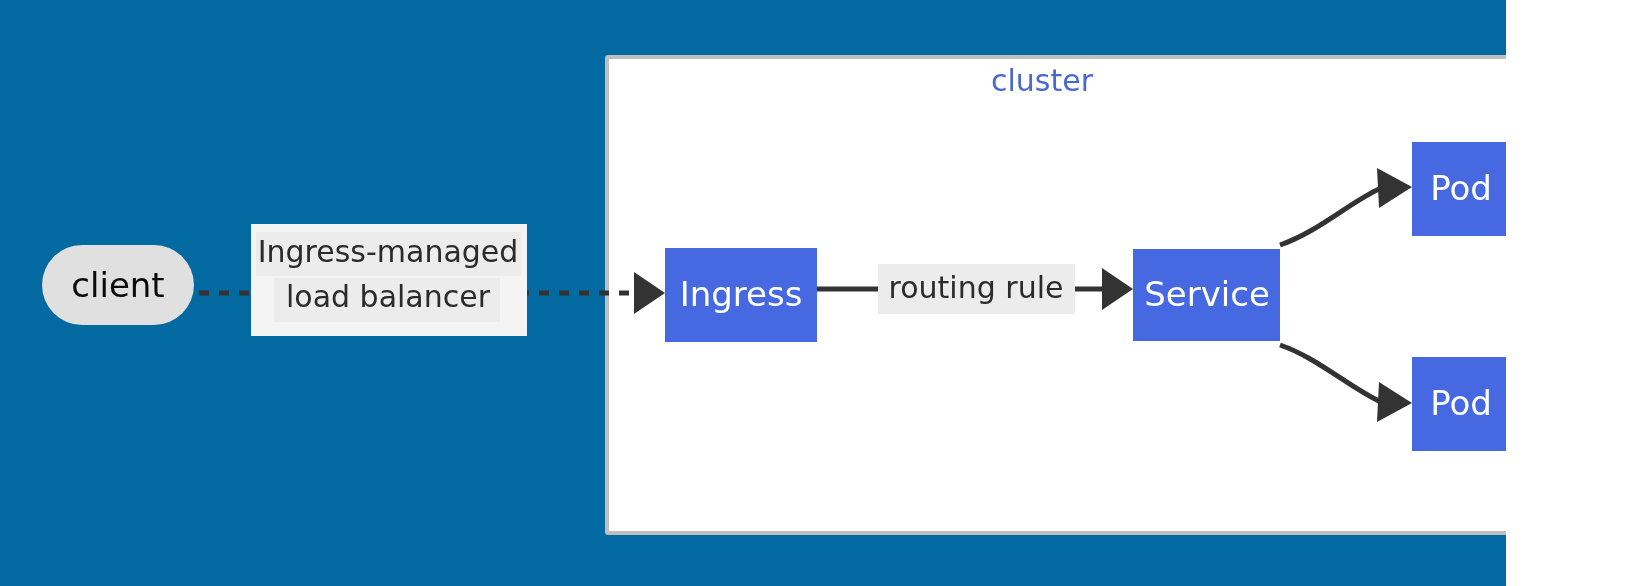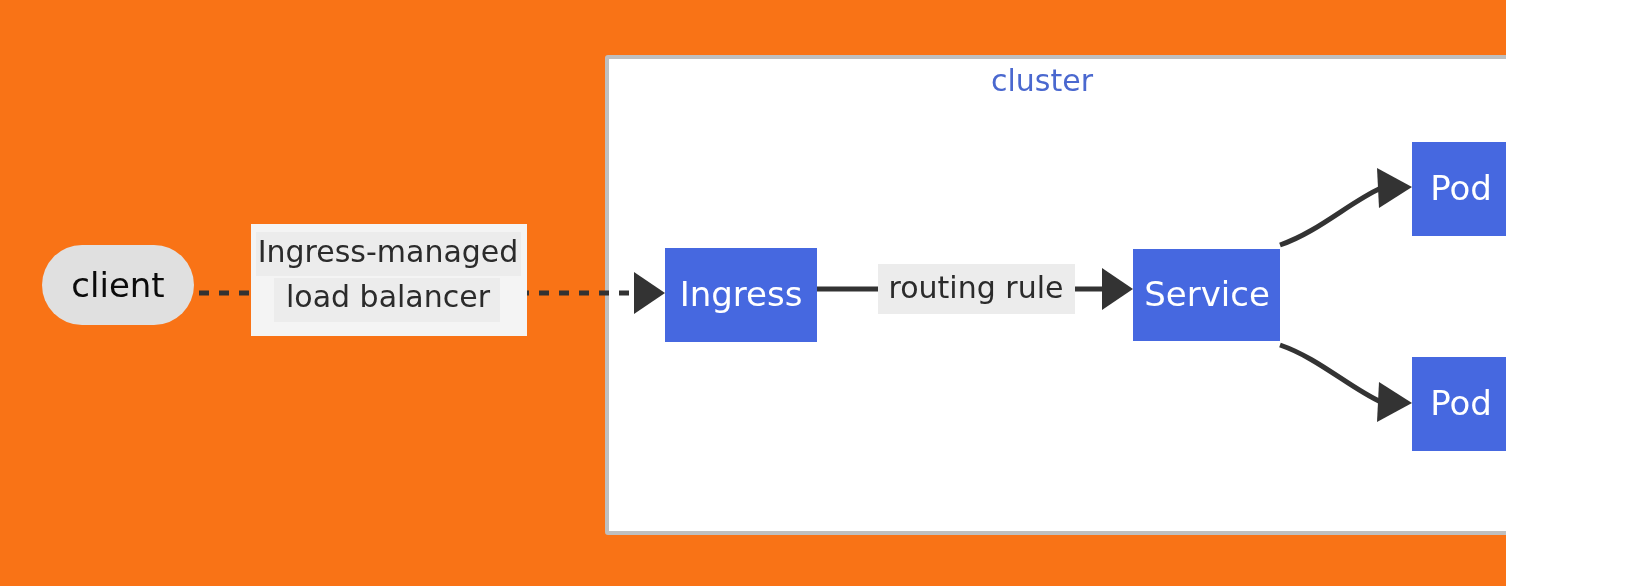--- a/index.html
+++ b/index.html
@@ -7,21 +7,21 @@
     padding: 0;
     background: #ffffff;
   }
   body {
     font-family: "DejaVu Sans", "Liberation Sans", sans-serif;
   }
   #canvas {
     position: relative;
     width: 1506px;
     height: 586px;
-    background: #f97316;
+    background: #0369a1;
     overflow: hidden;
   }
   #diagram-svg {
     position: absolute;
     left: 0;
     top: 0;
     width: 1638px;
     height: 586px;
   }
   .node-label {

